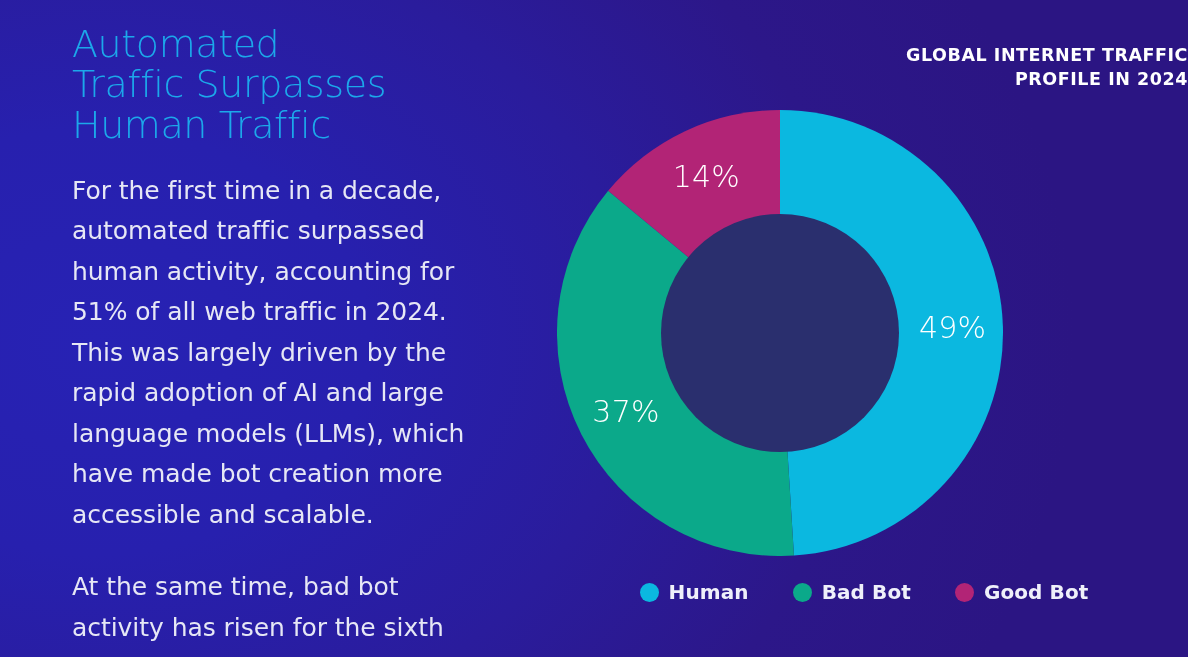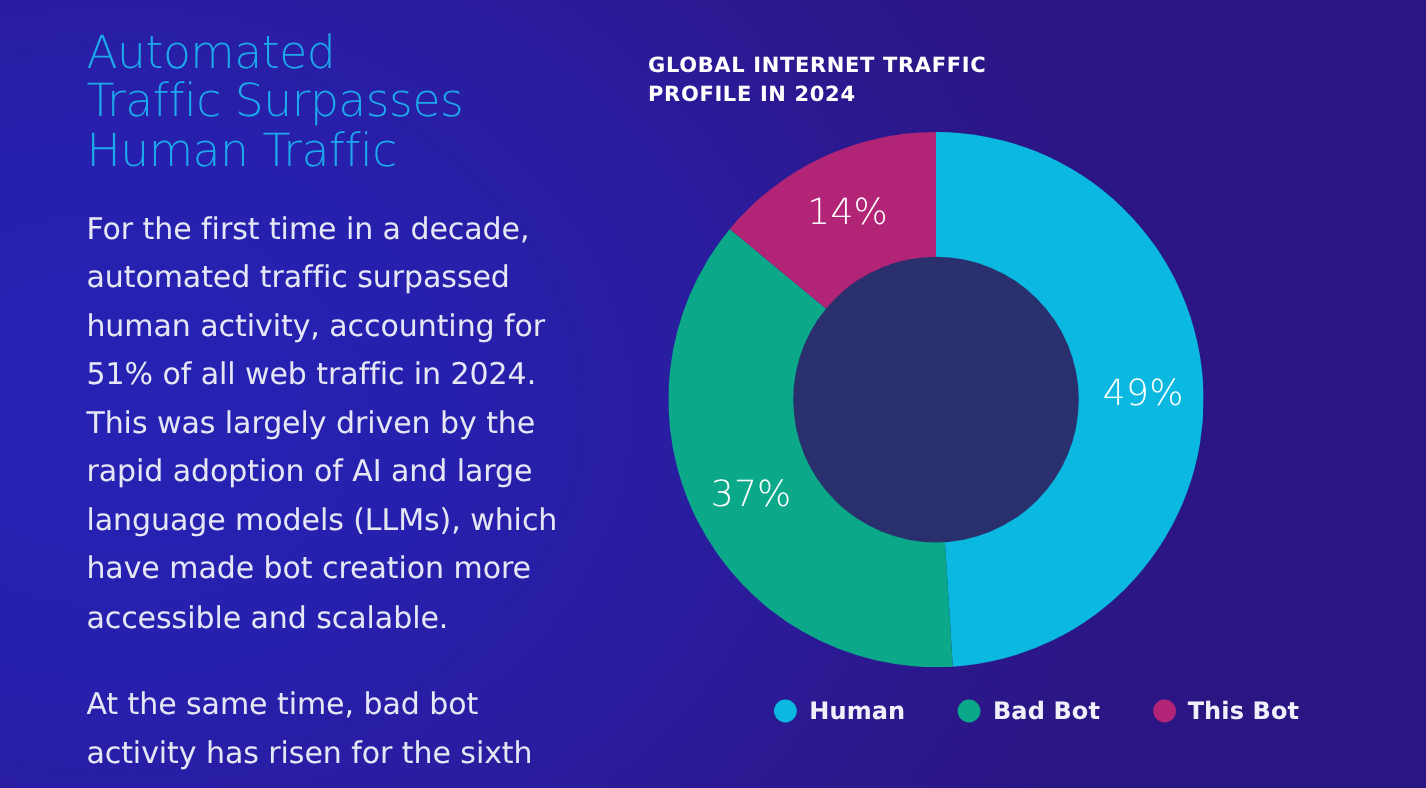--- a/index.html
+++ b/index.html
@@ -68,21 +68,21 @@
     top: 0;
     width: 648px;
     height: 657px;
   }
 
   .chart-title {
     position: absolute;
     top: 43px;
     left: 0;
     width: 648px;
-    text-align: left;
+    text-align: right;
     font-family: "DejaVu Sans", sans-serif;
     font-weight: bold;
     font-size: 17.5px;
     line-height: 1.38;
     letter-spacing: 0.55px;
     color: #FFFFFF;
     white-space: pre-line;
   }
 
   .donut-wrap {
@@ -173,18 +173,18 @@
         <div class="legend-item">
           <span class="legend-dot" style="background: rgb(11, 184, 224);"></span>
           <span class="legend-label">Human</span>
         </div>
         <div class="legend-item">
           <span class="legend-dot" style="background: rgb(11, 169, 138);"></span>
           <span class="legend-label">Bad Bot</span>
         </div>
         <div class="legend-item">
           <span class="legend-dot" style="background: rgb(178, 36, 118);"></span>
-          <span class="legend-label">This Bot</span>
+          <span class="legend-label">Good Bot</span>
         </div>
       </div>
 
   </div>
 </div>
 
 </body></html>

